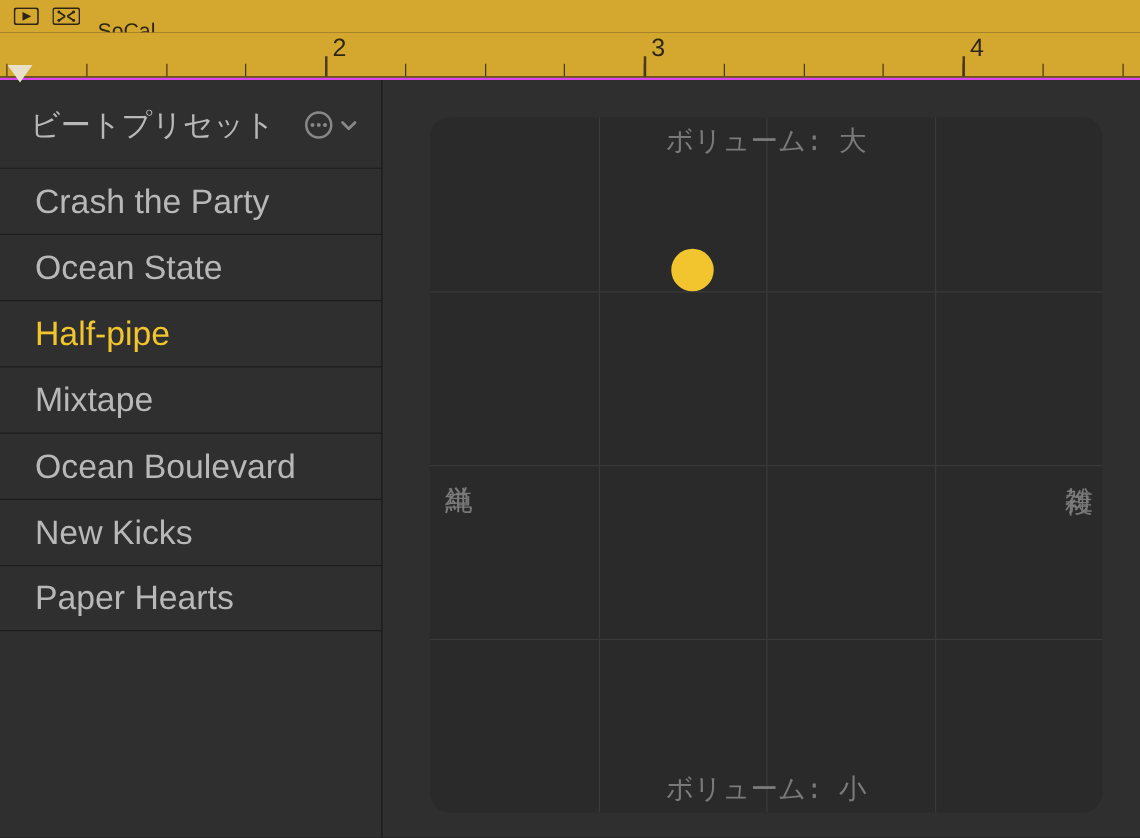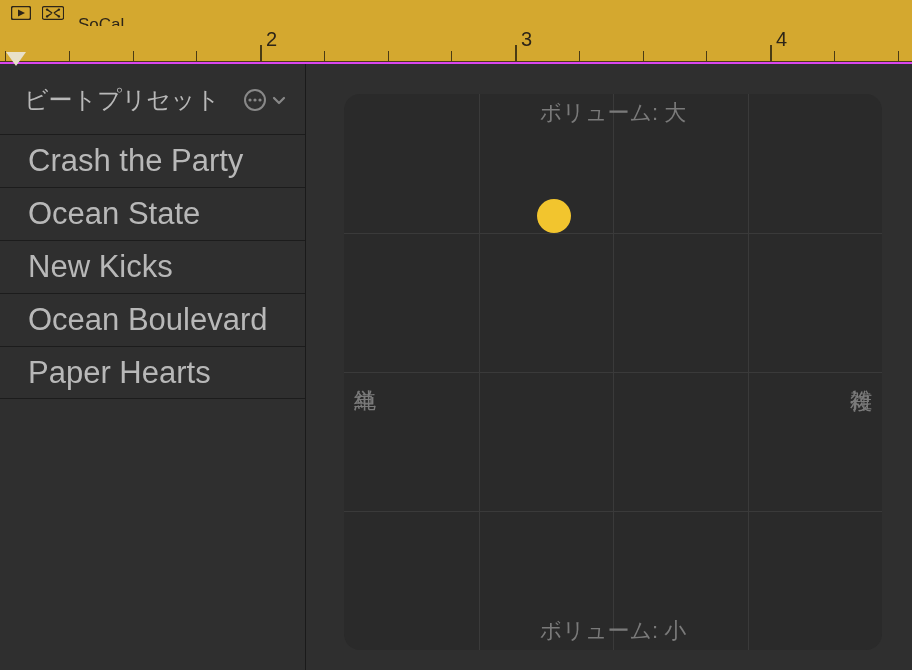--- a/index.html
+++ b/index.html
@@ -101,35 +101,36 @@
     .preset-list {
       flex: 1;
       overflow-y: auto;
     }
     .preset-item {
       height: 53px;
       display: flex;
       align-items: center;
       padding: 4px 28px;
       color: #b8b8b8;
-      font-size: 31px;
+      font-size: 27px;
       border-top: 1px solid #1c1c1c;
       cursor: pointer;
     }
     .preset-item.selected {
       color: #f2c52e;
     }
     .preset-item:last-child {
       border-bottom: 1px solid #1c1c1c;
       text-align: right;
     }
     .pad-area {
       flex: 1;
       padding: 30px 30px 20px 38px;
       display: flex;
+      font-family: Liberation Mono, monospace;
     }
     .xy-pad {
       flex: 1;
       background: #2a2a2a;
       border-radius: 16px;
       position: relative;
     }
     .grid-line {
       position: absolute;
       background: #3a3a3a;
@@ -223,22 +224,24 @@
           <circle cx="17" cy="12" r="1.6" fill="#888"></circle>
         </svg>
         <svg width="16" height="16" viewBox="0 0 16 16">
           <path d="M3 6 L8 11 L13 6" fill="none" stroke="#888" stroke-width="2.2" stroke-linecap="round" stroke-linejoin="round"></path>
         </svg>
       </span>
     </div>
     <div class="preset-list">
         <div class="preset-item">Crash the Party</div>
         <div class="preset-item">Ocean State</div>
+        <div class="preset-item selected">Half-pipe</div>
+        <div class="preset-item">Mixtape</div>
+        <div class="preset-item">Ocean Boulevard</div>
         <div class="preset-item">New Kicks</div>
-        <div class="preset-item">Ocean Boulevard</div>
         <div class="preset-item">Paper Hearts</div>
       </div>
   </div>
 
   <div class="pad-area">
     <div class="xy-pad">
       <div class="grid-line v" style="left:25%"></div>
       <div class="grid-line v" style="left:50%"></div>
       <div class="grid-line v" style="left:75%"></div>
       <div class="grid-line h" style="top:25%"></div>

